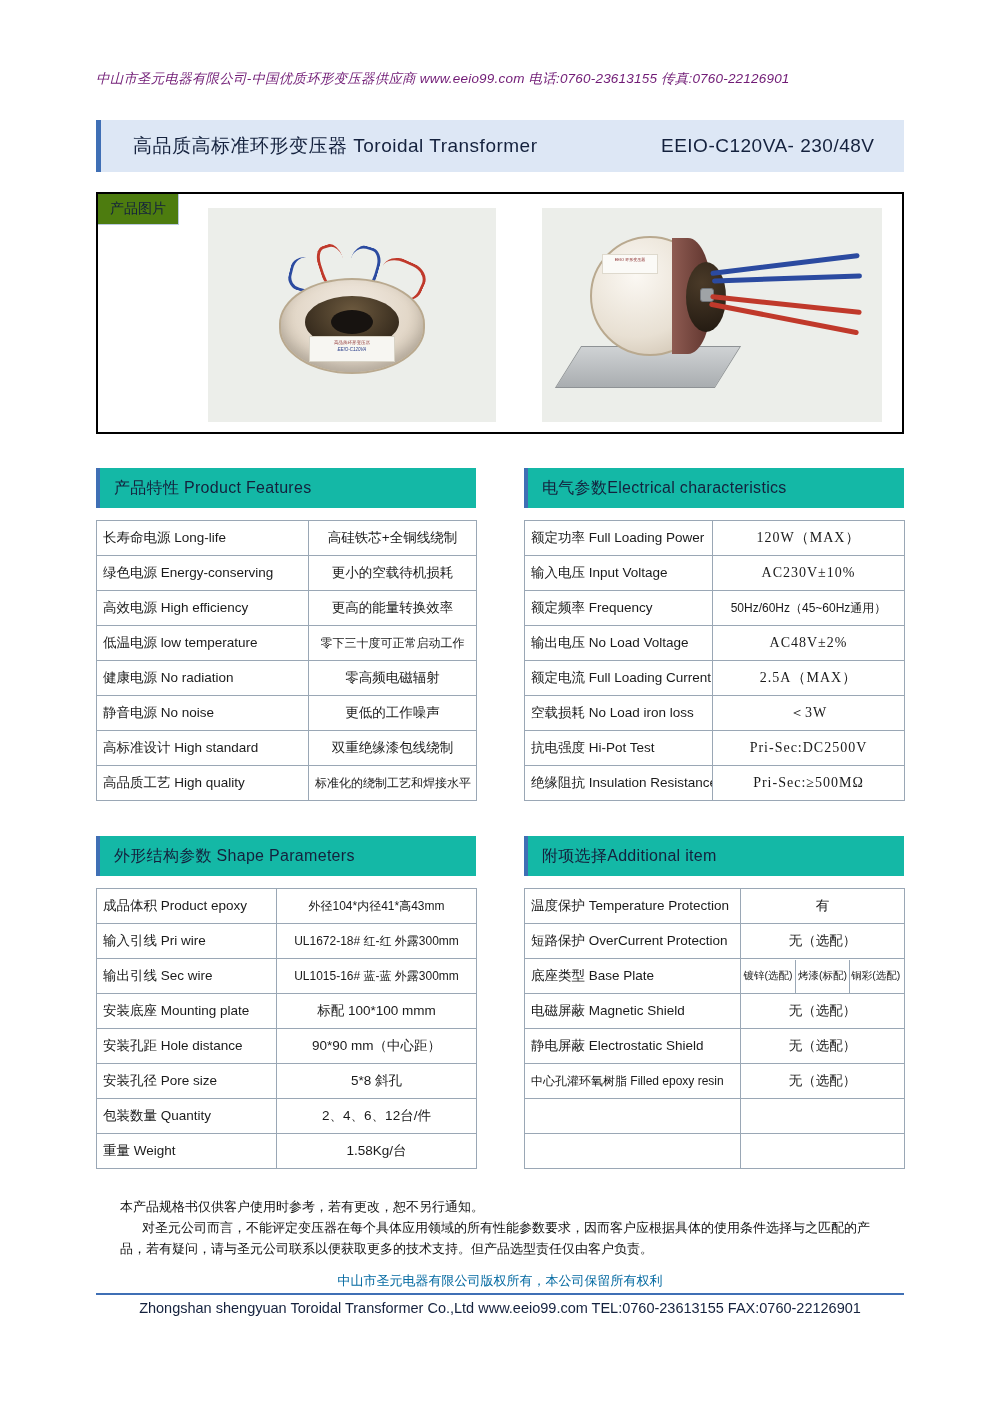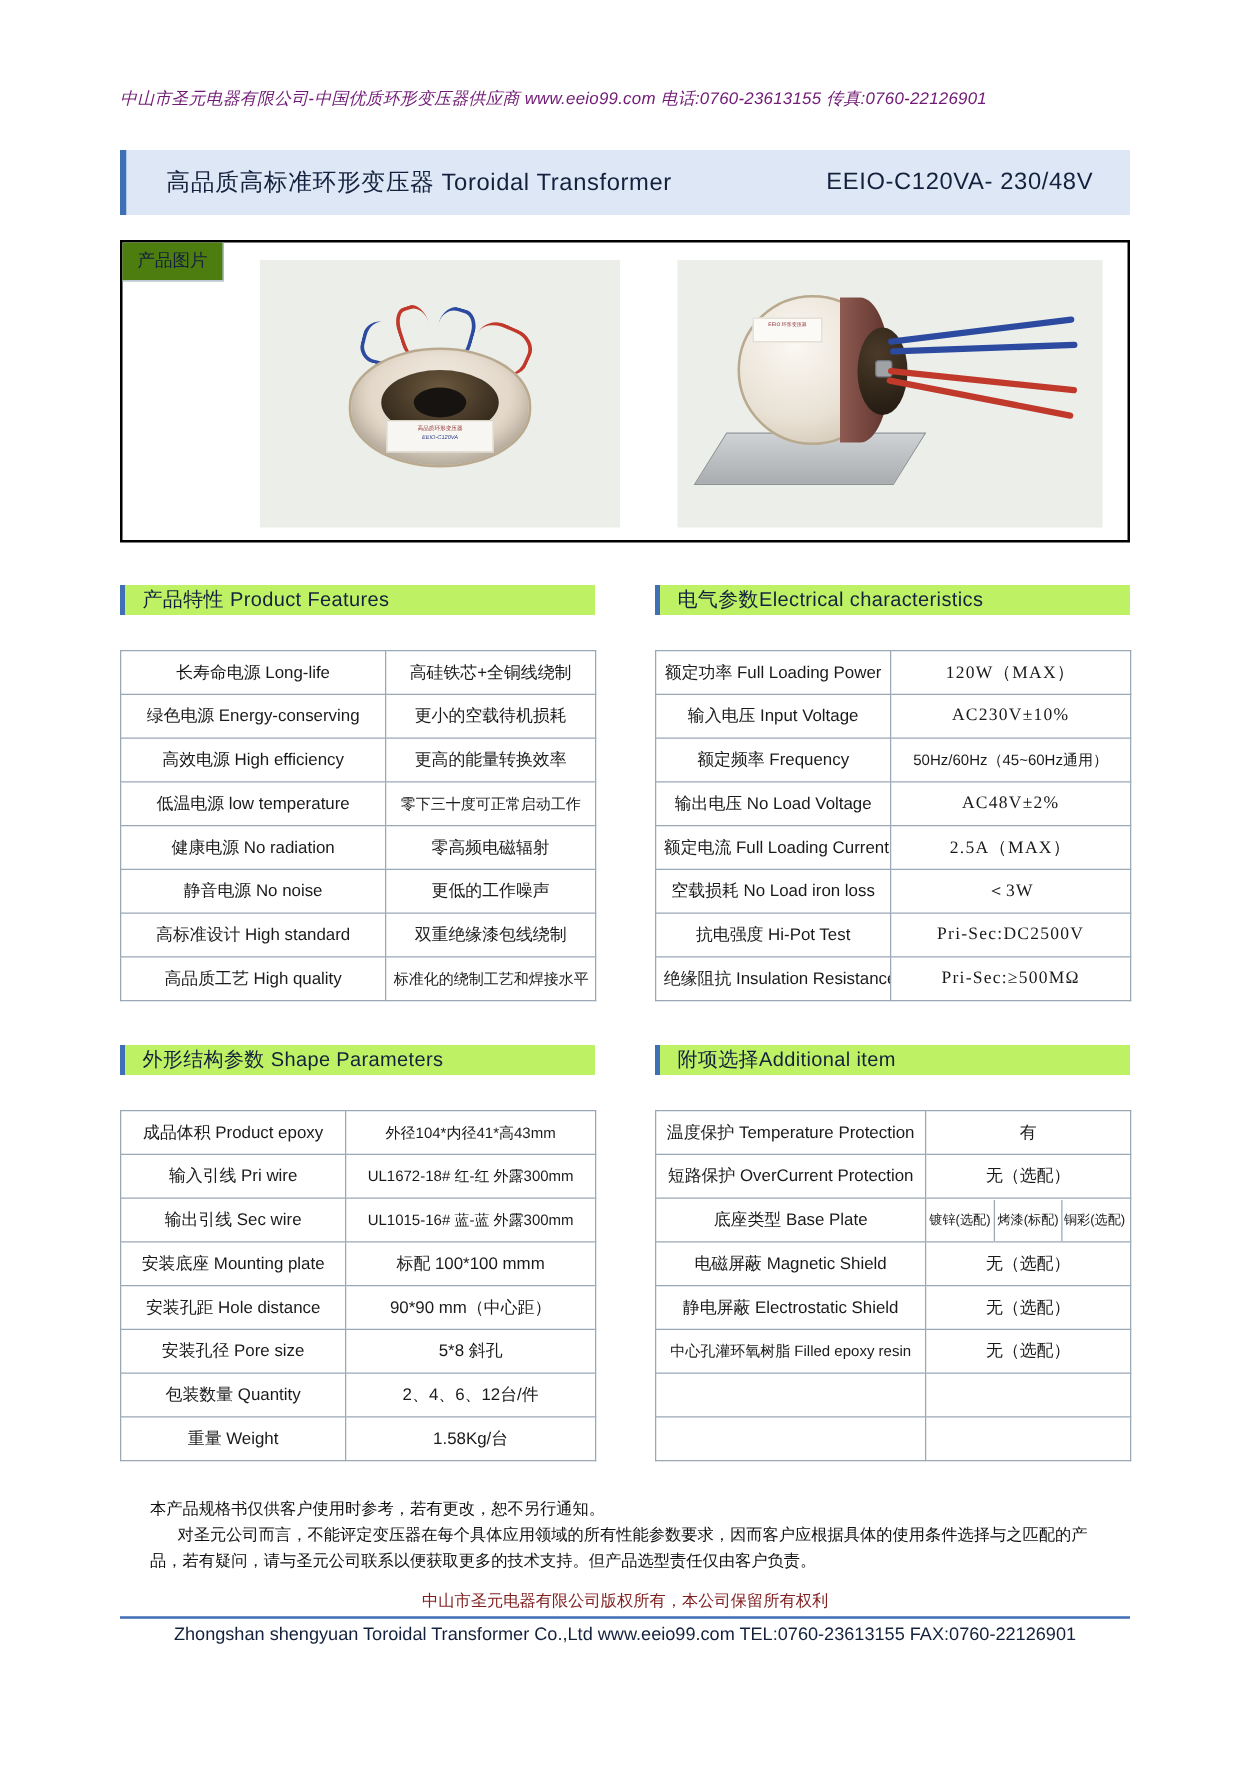--- a/index.html
+++ b/index.html
@@ -142,22 +142,22 @@
   }
   .lead { position: absolute; height: 5px; border-radius: 3px; }
   .lead.l-blue-a { left: 160px; top: 44px; width: 150px; background: #2b4aa0; transform: rotate(-7deg); }
   .lead.l-blue-b { left: 162px; top: 58px; width: 150px; background: #2b4aa0; transform: rotate(-2deg); }
   .lead.l-red-a { left: 160px; top: 84px; width: 152px; background: #c0392b; transform: rotate(6deg); }
   .lead.l-red-b { left: 158px; top: 98px; width: 152px; background: #c0392b; transform: rotate(11deg); }
 
   
   .sec-head {
     position: absolute;
-    height: 24px;
-    background: #bef264;
+    height: 40px;
+    background: #14b8a6;
     border-left: 4px solid #3f6fb5;
     display: flex; align-items: center;
     font-size: 16px;
     color: #14213d;
     padding-left: 14px;
     letter-spacing: .3px;
   }
   #sh-pf { top: 468px; left: 96px; width: 380px; }
   #sh-ec { top: 468px; left: 524px; width: 380px; }
   #sh-sp { top: 836px; left: 96px; width: 380px; }
@@ -171,21 +171,21 @@
   }
   table.spec td {
     border: 1px solid #9aa7b5;
     height: 35px;
     font-size: 13.5px;
     padding: 0 6px;
     vertical-align: middle;
     white-space: nowrap;
     overflow: hidden;
   }
-  .lbl { text-align: center; }
+  .lbl { text-align: left; }
   .val { text-align: center; }
   .val.small { font-size: 12px; }
   .val.mono { font-family: "Liberation Serif", serif; font-size: 14px; letter-spacing: 1px; }
 
   #tbl-pf { top: 520px; left: 96px; width: 380px; }
   #tbl-pf col.c1 { width: 212px; }
   #tbl-pf col.c2 { width: 168px; }
 
   #tbl-ec { top: 520px; left: 524px; width: 380px; }
   #tbl-ec col.c1 { width: 188px; }
@@ -210,21 +210,21 @@
     color: #111;
   }
   .notes p { margin: 0; }
   .notes p.indent { text-indent: 22px; }
 
   .copyright {
     position: absolute;
     top: 1272px; left: 0; width: 1000px;
     text-align: center;
     font-size: 13px;
-    color: #7f1d1d;
+    color: #0369a1;
   }
 
   .foot-rule {
     position: absolute;
     top: 1293px; left: 96px; width: 808px;
     height: 2px; background: #3f6fb5;
   }
   .footer {
     position: absolute;
     top: 1300px; left: 0; width: 1000px;

